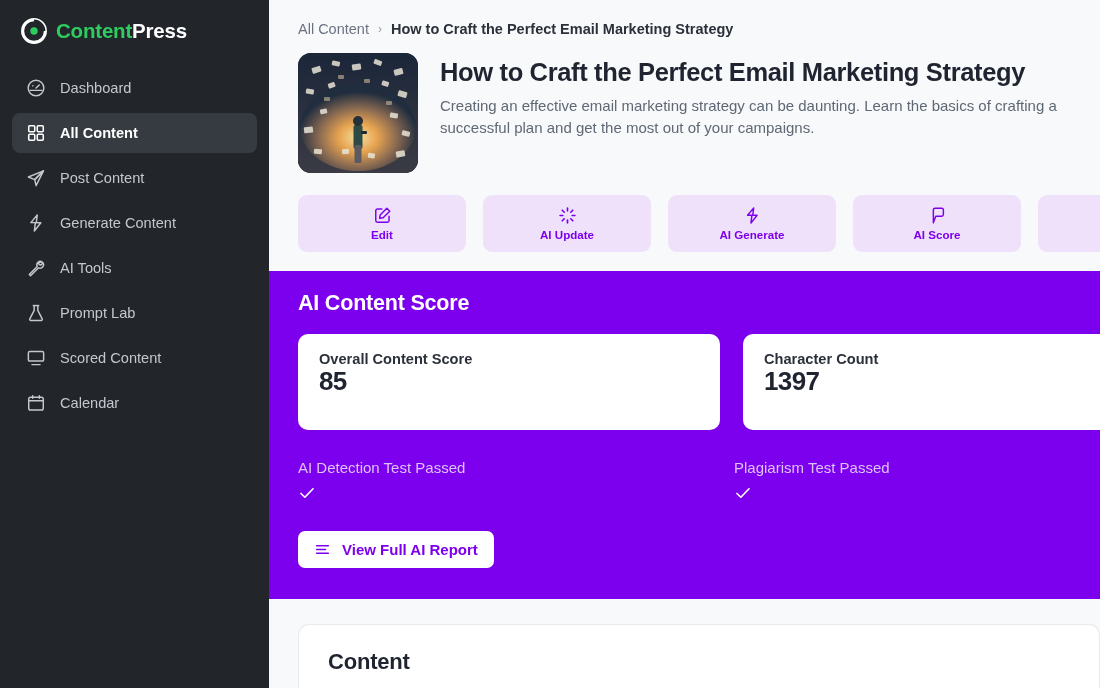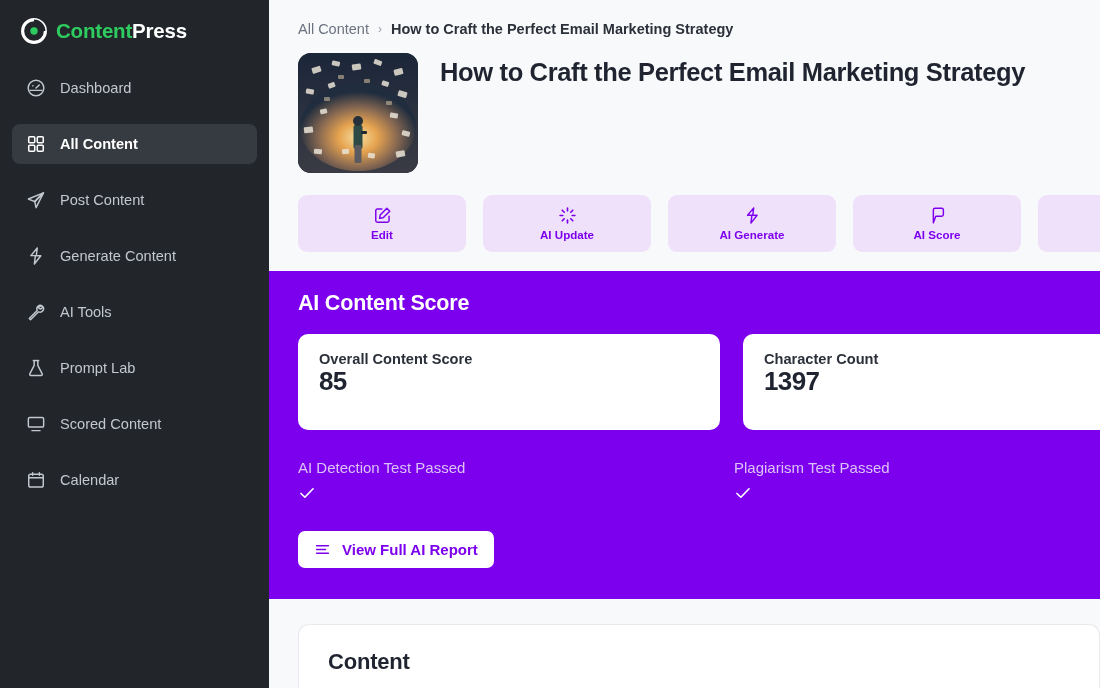--- a/index.html
+++ b/index.html
@@ -20,21 +20,21 @@
   }
   .logo-row {
     display: flex; align-items: center; gap: 9px;
     height: 62px; padding-left: 9px;
   }
   .logo-mark { width: 26px; height: 26px; flex: 0 0 26px; }
   .logo-text { font-size: 20.5px; font-weight: 600; letter-spacing: -0.2px; white-space: nowrap; }
   .logo-text .g { color: #2ecc5f; }
   .logo-text .w { color: #ffffff; }
 
-  .nav { display: flex; flex-direction: column; gap: 16px; margin-top: 6px; }
+  .nav { display: flex; flex-direction: column; gap: 5px; margin-top: 6px; }
   .nav-item {
     display: flex; align-items: center; gap: 14px;
     height: 40px; padding: 0 13px;
     border-radius: 8px;
     color: #c3c8ce; font-size: 14.6px;
     cursor: pointer; user-select: none;
   }
   .nav-item .ico { width: 21px; height: 21px; flex: 0 0 21px; display: flex; align-items: center; justify-content: center; }
   .nav-item .ico svg { display: block; }
   .nav-item.active { background: #363b42; color: #ffffff; font-weight: 700; }
@@ -292,20 +292,21 @@
             <rect x="56.5" y="92" width="7" height="18" rx="1.6" fill="#5a5a60"></rect>
             <circle cx="60" cy="68" r="5" fill="#26303a"></circle>
             <rect x="63" y="78" width="6" height="3" rx="1" fill="#1f2a30"></rect>
           </g>
           <rect width="120" height="120" rx="13" fill="none"></rect>
         </svg>
       </div>
 
       <div class="article-text">
         <h1 class="article-title">How to Craft the Perfect Email Marketing Strategy</h1>
+        <p class="article-desc">Creating an effective email marketing strategy can be daunting. Learn the basics of crafting a successful plan and get the most out of your campaigns.</p>
       </div>
     </div>
 
     <div class="actions">
 
       <div class="action-btn">
         <span class="ico">
           <svg viewBox="0 0 22 22" width="19" height="19" fill="none" stroke="#7c00ee" stroke-width="1.7" stroke-linecap="round" stroke-linejoin="round">
             <path d="M10.2 3.4 H5.2 a2 2 0 0 0-2 2 v11.4 a2 2 0 0 0 2 2 h11.4 a2 2 0 0 0 2-2 v-5.0"></path>
             <path d="M16.0 2.6 l3.4 3.4 -7.7 7.7 -4.0 0.6 0.6-4.0 z"></path>

